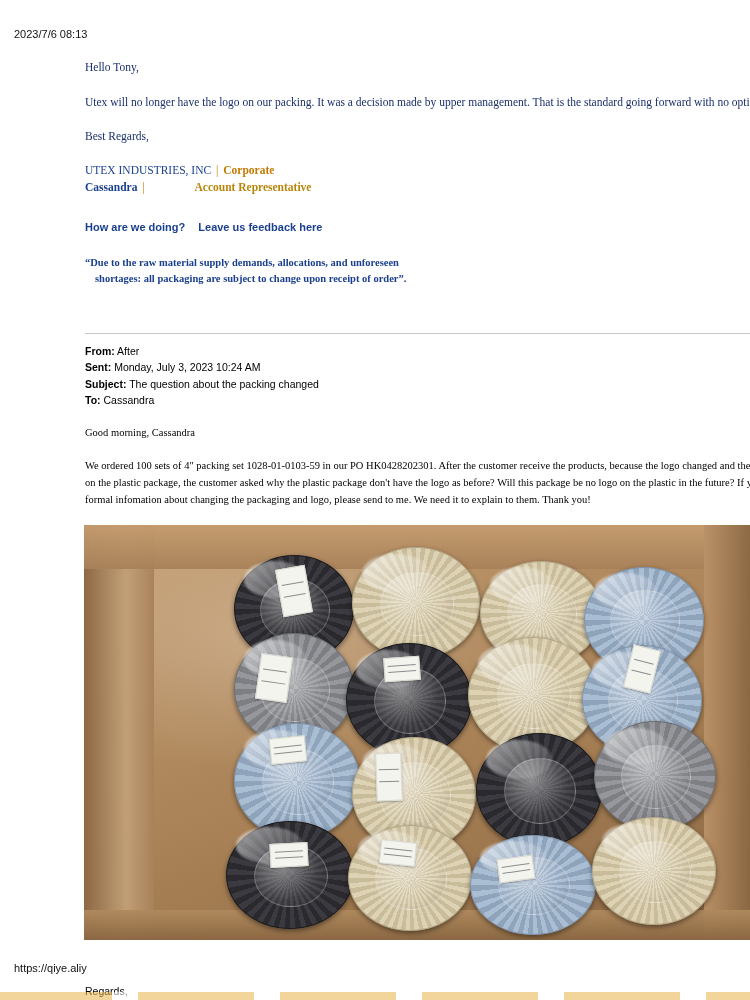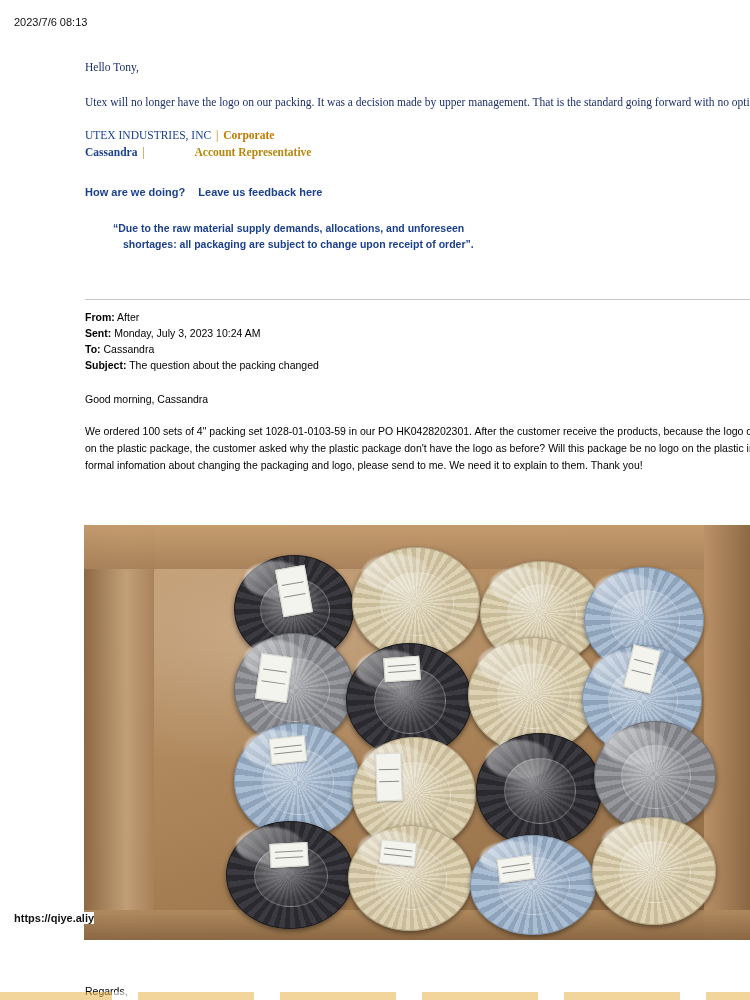--- a/index.html
+++ b/index.html
@@ -22,21 +22,21 @@
     top: 16px;
     left: 0;
     width: 750px;
     height: 16px;
     font-size: 11px;
     color: #111;
   }
   .print-header .ph-date {
     position: absolute;
     left: 14px;
-    top: 0;
+    top: 12px;
     white-space: nowrap;
   }
   .print-header .ph-title {
     position: absolute;
     left: 0;
     top: 0;
     width: 750px;
     text-align: center;
     white-space: nowrap;
   }
@@ -104,27 +104,26 @@
     color: #1a3f8f;
     white-space: nowrap;
   }
   .feedback-link {
     color: #1a3f8f;
     text-decoration: none;
     padding-left: 10px;
   }
 
   .disclaimer {
-    font-family: Liberation Sans, sans-serif;
+    font-family: Liberation Serif, serif;
     font-size: 10.5px;
     font-weight: bold;
     color: #1a3f8f;
     line-height: 1.55;
     margin-bottom: 6px;
-    margin-left: 28px;
   }
   .disclaimer .l2 {
     padding-left: 10px;
     display: block;
   }
 
   
   .divider {
     margin-top: 46px;
     margin-left: 85px;
@@ -143,21 +142,21 @@
   .quoted .q-line {
     white-space: nowrap;
   }
   .quoted .q-label {
     font-weight: bold;
   }
 
   .qbody {
     padding-left: 85px;
     padding-top: 17px;
-    font-family: Liberation Sans, sans-serif;
+    font-family: Liberation Serif, serif;
     font-size: 10.5px;
     color: #000;
     line-height: 1.6;
   }
   .qbody p {
     margin: 0 0 16px 0;
   }
   .qbody .nowrap {
     white-space: nowrap;
   }
@@ -271,26 +270,25 @@
     height: 1px;
     background: #8b8b8b;
   }
   .label-tag::before { top: 32%; }
   .label-tag::after { top: 58%; }
 
   
   .status-url {
     position: absolute;
     left: 14px;
-    top: 912px;
+    top: 962px;
     font-size: 11px;
     color: #111;
     background: #ffffff;
     white-space: nowrap;
-    font-weight: bold;
   }
   .footer-regards {
     position: absolute;
     left: 85px;
     top: 985px;
     font-family: "Liberation Sans", sans-serif;
     font-size: 10.5px;
     color: #000;
   }
   .footer-band {
@@ -316,20 +314,21 @@
 <div class="print-header">
   <span class="ph-date">2023/7/6 08:13</span>
 </div>
 
 <div class="page">
 
   <div class="body-block">
     <div class="reply-text">
       <p>Hello Tony,</p>
       <p class="reply-line-long">Utex will no longer have the logo on our packing. It was a decision made by upper management. That is the standard going forward with no option of having the logo on packing.</p>
+      <p>Best Regards,</p>
     </div>
 
     <div class="sig-row">
       <span class="sig-company">UTEX INDUSTRIES, INC</span>
       <span class="sig-sep">|</span>
       <span class="sig-corp">Corporate</span>
     </div>
     <div class="sig-row">
       <span class="sig-name">Cassandra</span>
       <span class="sig-sep">|</span>
@@ -352,26 +351,26 @@
   <div class="quoted">
     <div class="q-line">
       <span class="q-label">From:</span>
       <span>After</span>
     </div>
     <div class="q-line">
       <span class="q-label">Sent:</span>
       <span>Monday, July 3, 2023 10:24 AM</span>
     </div>
     <div class="q-line">
+      <span class="q-label">Subject:</span>
+      <span>The question about the packing changed</span>
+    </div>
+    <div class="q-line">
       <span class="q-label">To:</span>
       <span>Cassandra</span>
-    </div>
-    <div class="q-line">
-      <span class="q-label">Subject:</span>
-      <span>The question about the packing changed</span>
     </div>
   </div>
 
   <div class="qbody">
     <p>Good morning, Cassandra</p>
     <p>
       <span class="nowrap">We ordered 100 sets of 4" packing set 1028-01-0103-59 in our PO HK0428202301. After the customer receive the products, because the logo changed and there is no logo</span><br>
       <span class="nowrap">on the plastic package, the customer asked why the plastic package don't have the logo as before? Will this package be no logo on the plastic in the future? If you have the</span><br>
       <span class="nowrap">formal infomation about changing the packaging and logo, please send to me. We need it to explain to them. Thank you!</span>
     </p>

